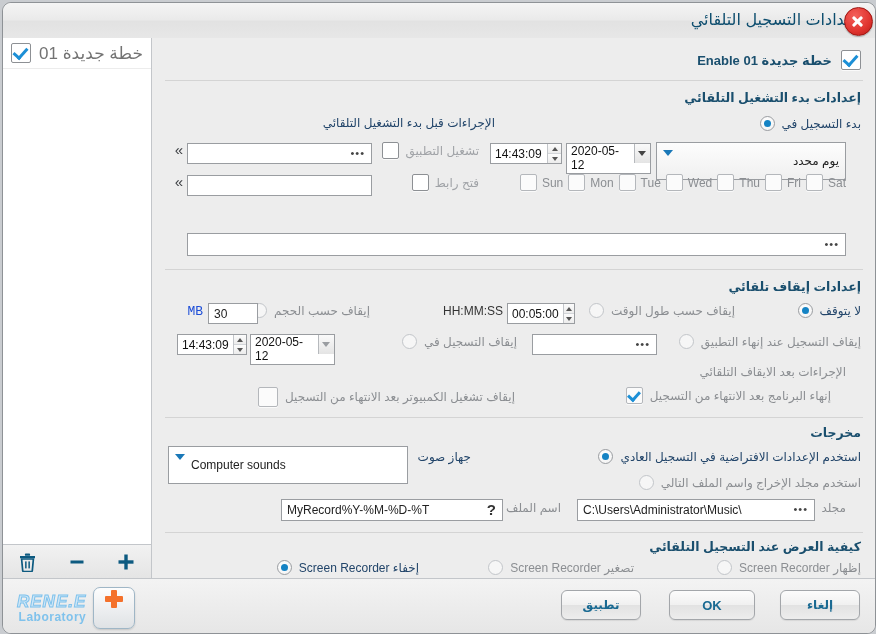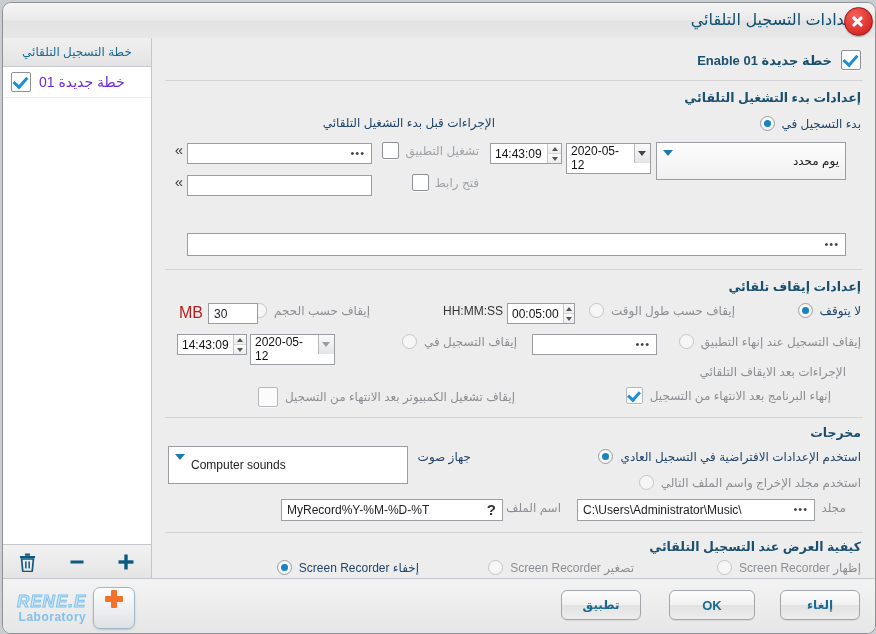--- a/index.html
+++ b/index.html
@@ -44,21 +44,21 @@
   .panel-head{
     height:28px;line-height:28px;
     background:linear-gradient(to bottom,#f0f0f0,#e3e3e3);
     border-bottom:1px solid #c8cbcf;
     color:#1a6a92;font-size:12px;text-align:center;
   }
   .plan-item{
     height:30px;display:flex;align-items:center;justify-content:flex-end;
     padding:0 8px;gap:8px;border-bottom:1px solid #ececec;cursor:pointer;
   }
-  .plan-item .lbl{color:#6d28d9;font-size:14px;}
+  .plan-item .lbl{color:#737373;font-size:17px;}
   .side-toolbar{
     position:absolute;left:0;top:541px;width:148px;height:34px;
     background:linear-gradient(to bottom,#f2f2f2,#e4e4e4);
     border-top:1px solid #c3c6ca;border-right:1px solid #c3c6ca;
     display:flex;align-items:center;justify-content:space-around;
   }
   .tool-ic{width:30px;height:24px;display:flex;align-items:center;justify-content:center;cursor:pointer;color:#0d5a80;}
 
   
   .main{
@@ -185,21 +185,20 @@
 <body>
 
 <div class="window">
 
   <div class="titlebar">
     <div class="title-text">إعدادات التسجيل التلقائي</div>
     <div class="close-btn"></div>
   </div>
 
   <div class="left-panel">
-    <div class="panel-head">خطة التسجيل التلقائي</div>
     <div class="plan-item">
       <span class="lbl">خطة جديدة 01</span>
       <span class="chk big on"></span>
     </div>
   </div>
 
   <div class="side-toolbar">
     <div class="tool-ic">
       <svg width="18" height="18" viewBox="0 0 18 18">
           <rect x="7.3" y="1.5" width="3.4" height="15" fill="#0d5a80"></rect>
@@ -263,20 +262,36 @@
     <div class="row" style="position:absolute;right:396px;top:104px;gap:6px;flex-direction:row-reverse;">
       <span class="chk"></span>
       <span class="lbl dim">تشغيل التطبيق</span>
     </div>
     <div class="txt" style="position:absolute;right:503px;top:105px;width:185px;">
       <span></span>
       <span class="dots">•••</span>
     </div>
     <div class="arrbtn" style="position:absolute;right:692px;top:104px;">»</div>
 
+    <div class="row" style="position:absolute;right:29px;top:136px;gap:5px;flex-direction:row-reverse;">
+      <span class="chk dis"></span>
+      <span class="lbl grey">Sun</span>
+      <span class="chk dis"></span>
+      <span class="lbl grey">Mon</span>
+      <span class="chk dis"></span>
+      <span class="lbl grey">Tue</span>
+      <span class="chk dis"></span>
+      <span class="lbl grey">Wed</span>
+      <span class="chk dis"></span>
+      <span class="lbl grey">Thu</span>
+      <span class="chk dis"></span>
+      <span class="lbl grey">Fri</span>
+      <span class="chk dis"></span>
+      <span class="lbl grey">Sat</span>
+    </div>
 
     <div class="row" style="position:absolute;right:396px;top:136px;gap:6px;flex-direction:row-reverse;">
       <span class="chk"></span>
       <span class="lbl dim">فتح رابط</span>
     </div>
     <div class="txt" style="position:absolute;right:503px;top:137px;width:185px;">
       <span></span>
     </div>
     <div class="arrbtn" style="position:absolute;right:692px;top:136px;">»</div>
 
@@ -311,21 +326,21 @@
     </div>
     <div style="position:absolute;right:372px;top:266px;color:#333;font-size:12px;direction:ltr;">HH:MM:SS</div>
 
     <div class="row" style="position:absolute;right:505px;top:265px;gap:7px;flex-direction:row-reverse;">
       <span class="rad dis"></span>
       <span class="lbl grey">إيقاف حسب الحجم</span>
     </div>
     <div class="txt" style="position:absolute;right:617px;top:265px;width:50px;">
       <span>30</span>
     </div>
-    <div style="position:absolute;right:672px;top:266px;color:#b91c1c;font-size:16px;direction:ltr;">MB</div>
+    <div style="position:absolute;right:672px;top:266px;color:#1d4ed8;font-size:13px;direction:ltr;font-family:Liberation Mono, monospace;">MB</div>
 
     <div class="row" style="position:absolute;right:14px;top:296px;gap:7px;flex-direction:row-reverse;">
       <span class="rad dis"></span>
       <span class="lbl grey">إيقاف التسجيل عند إنهاء التطبيق</span>
     </div>
     <div class="txt" style="position:absolute;right:218px;top:296px;width:125px;">
       <span></span>
       <span class="dots">•••</span>
     </div>
     <div class="row" style="position:absolute;right:358px;top:296px;gap:7px;flex-direction:row-reverse;align-items:center;">

